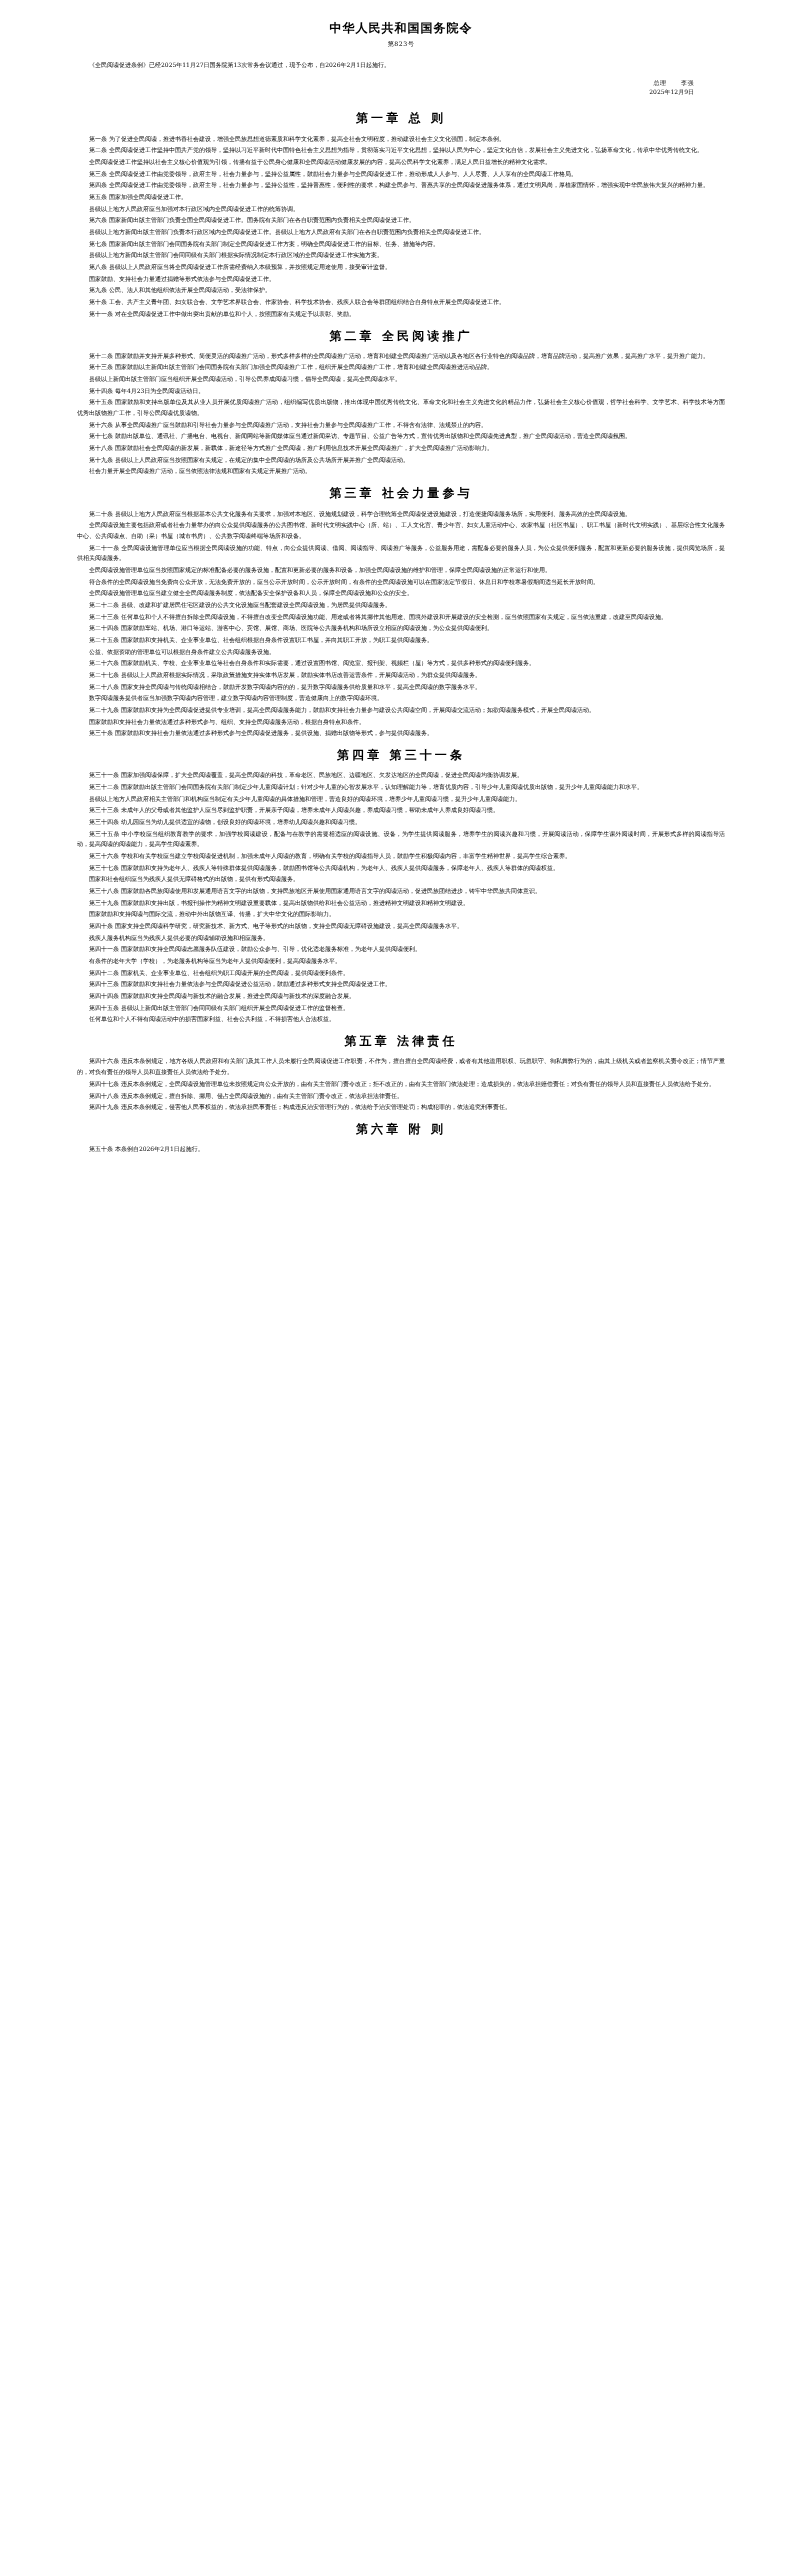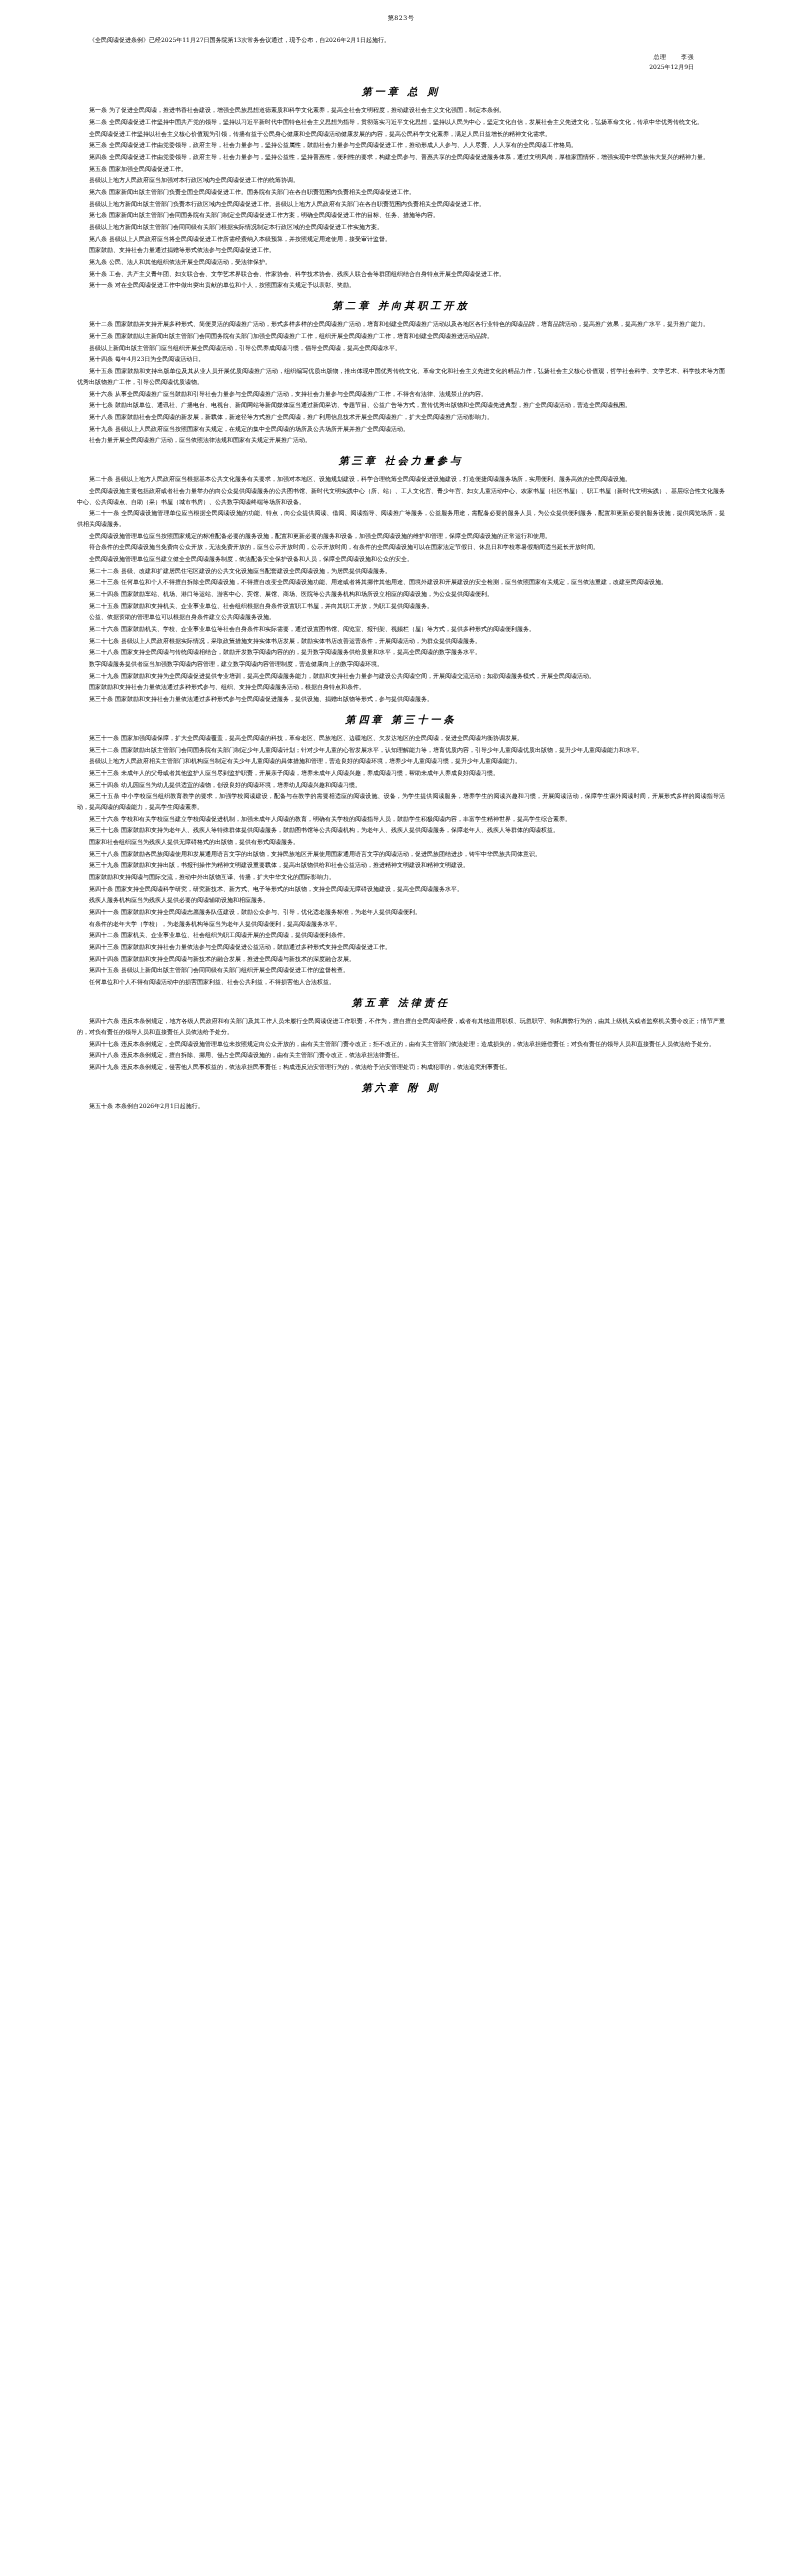--- a/index.html
+++ b/index.html
@@ -57,39 +57,39 @@
   }
   .reg-title {
     text-align: center;
     font-size: 9.3px;
     font-weight: bold;
     letter-spacing: 1.5px;
     margin: 9.3px 0 9.3px 0;
   }
   .chapter {
     text-align: center;
-    font-size: 10px;
+    font-size: 12px;
     font-weight: bold;
     letter-spacing: 3.1px;
     margin: 8.2px 0 6.2px 0;
-    font-style: italic;
   }
   .article {
     font-size: 6px;
     line-height: 1.78;
     text-indent: 2em;
     margin: 0 0 1px 0;
     text-align: justify;
   }
 </style>
 </head>
 <body>
 
 <div class="page">
 
+  <div class="doc-title">中华人民共和国国务院令</div>
   <div class="doc-number">第823号</div>
 
   <p class="preamble">《全民阅读促进条例》已经2025年11月27日国务院第13次常务会议通过，现予公布，自2026年2月1日起施行。</p>
 
   <div class="signature">
     <span class="sig-role">总理</span><span>李强</span>
   </div>
   <div class="sig-date">2025年12月9日</div>
 
 
@@ -104,21 +104,21 @@
       <p class="article">县级以上地方人民政府应当加强对本行政区域内全民阅读促进工作的统筹协调。</p>
       <p class="article">第六条  国家新闻出版主管部门负责全国全民阅读促进工作。国务院有关部门在各自职责范围内负责相关全民阅读促进工作。</p>
       <p class="article">县级以上地方新闻出版主管部门负责本行政区域内全民阅读促进工作。县级以上地方人民政府有关部门在各自职责范围内负责相关全民阅读促进工作。</p>
       <p class="article">第七条  国家新闻出版主管部门会同国务院有关部门制定全民阅读促进工作方案，明确全民阅读促进工作的目标、任务、措施等内容。</p>
       <p class="article">县级以上地方新闻出版主管部门会同同级有关部门根据实际情况制定本行政区域的全民阅读促进工作实施方案。</p>
       <p class="article">第八条  县级以上人民政府应当将全民阅读促进工作所需经费纳入本级预算，并按照规定用途使用，接受审计监督。</p>
       <p class="article">国家鼓励、支持社会力量通过捐赠等形式依法参与全民阅读促进工作。</p>
       <p class="article">第九条  公民、法人和其他组织依法开展全民阅读活动，受法律保护。</p>
       <p class="article">第十条  工会、共产主义青年团、妇女联合会、文学艺术界联合会、作家协会、科学技术协会、残疾人联合会等群团组织结合自身特点开展全民阅读促进工作。</p>
       <p class="article">第十一条  对在全民阅读促进工作中做出突出贡献的单位和个人，按照国家有关规定予以表彰、奖励。</p>
-      <div class="chapter">第二章  并向其职工开放</div>
+      <div class="chapter">第二章  全民阅读推广</div>
       <p class="article">第十二条  国家鼓励并支持开展多种形式、简便灵活的阅读推广活动，形式多样多样的全民阅读推广活动，培育和创建全民阅读推广活动以及各地区各行业特色的阅读品牌，培育品牌活动，提高推广效果，提高推广水平，提升推广能力。</p>
       <p class="article">第十三条  国家鼓励以主新闻出版主管部门会同国务院有关部门加强全民阅读推广工作，组织开展全民阅读推广工作，培育和创建全民阅读推进活动品牌。</p>
       <p class="article">县级以上新闻出版主管部门应当组织开展全民阅读活动，引导公民养成阅读习惯，倡导全民阅读，提高全民阅读水平。</p>
       <p class="article">第十四条  每年4月23日为全民阅读活动日。</p>
       <p class="article">第十五条  国家鼓励和支持出版单位及其从业人员开展优质阅读推广活动，组织编写优质出版物，推出体现中国优秀传统文化、革命文化和社会主义先进文化的精品力作，弘扬社会主义核心价值观，哲学社会科学、文学艺术、科学技术等方面优秀出版物推广工作，引导公民阅读优质读物。</p>
       <p class="article">第十六条  从事全民阅读推广应当鼓励和引导社会力量参与全民阅读推广活动，支持社会力量参与全民阅读推广工作，不得含有法律、法规禁止的内容。</p>
       <p class="article">第十七条  鼓励出版单位、通讯社、广播电台、电视台、新闻网站等新闻媒体应当通过新闻采访、专题节目、公益广告等方式，宣传优秀出版物和全民阅读先进典型，推广全民阅读活动，营造全民阅读氛围。</p>
       <p class="article">第十八条  国家鼓励社会全民阅读的新发展，新载体，新途径等方式推广全民阅读，推广利用信息技术开展全民阅读推广，扩大全民阅读推广活动影响力。</p>
       <p class="article">第十九条  县级以上人民政府应当按照国家有关规定，在规定的集中全民阅读的场所及公共场所开展并推广全民阅读活动。</p>
       <p class="article">社会力量开展全民阅读推广活动，应当依照法律法规和国家有关规定开展推广活动。</p>

